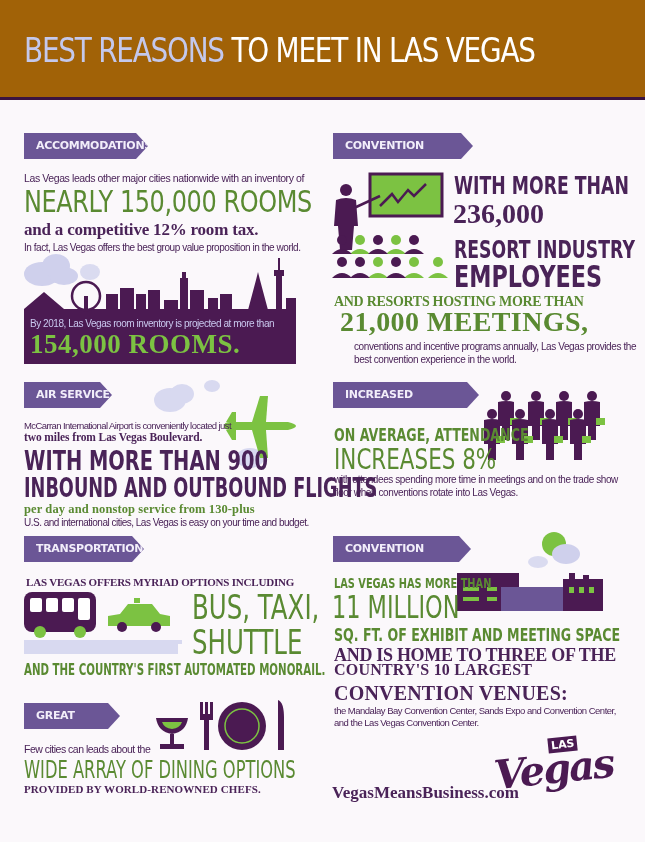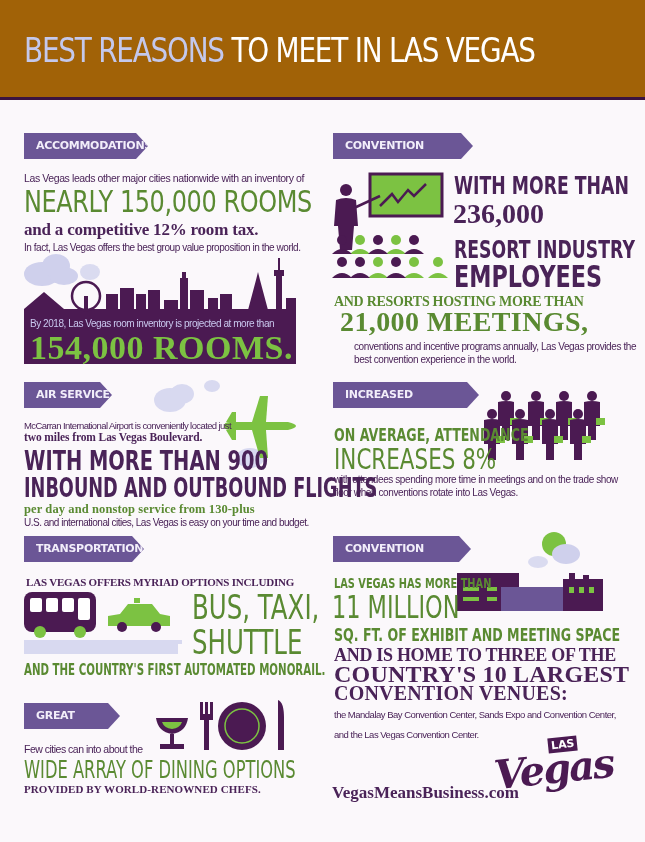--- a/index.html
+++ b/index.html
@@ -55,21 +55,21 @@
       <rect x="184" y="44" width="10" height="12"></rect>
       <rect x="196" y="40" width="12" height="16"></rect>
       <polygon points="224,56 232,26 234,18 236,26 244,56"></polygon>
       <rect x="252" y="20" width="6" height="36"></rect>
       <rect x="250" y="16" width="10" height="6"></rect>
       <rect x="254" y="4" width="2" height="12"></rect>
       <rect x="262" y="44" width="10" height="12"></rect>
     </g>
   </svg>
   <div class="abs" style="left:30px;top:318px;color:#c9c8ee;font-size:10px;letter-spacing:-0.45px;white-space:nowrap">By 2018, Las Vegas room inventory is projected at more than</div>
-  <div class="abs wide lgreen" style="left:30px;top:329px;font-size:34px;letter-spacing:0.5px;white-space:nowrap">154,000 ROOMS.</div>
+  <div class="abs wide lgreen" style="left:30px;top:329px;font-size:27px;letter-spacing:0.5px;white-space:nowrap">154,000 ROOMS.</div>
 </section>
 
 <section>
   <div class="tag" style="left:333px;top:133px;width:140px">CONVENTION SERVICES</div>
   <svg class="abs" style="left:332px;top:170px" width="118" height="115" viewBox="0 0 118 115">
     <rect x="38" y="4" width="72" height="42" fill="#7cc242" stroke="#4b1a52" stroke-width="3"></rect>
     <polyline points="48,36 60,24 66,32 76,20 82,26 94,14" fill="none" stroke="#4b1a52" stroke-width="2.5"></polyline>
     <line x1="22" y1="38" x2="48" y2="26" stroke="#4b1a52" stroke-width="2.5"></line>
     <circle cx="14" cy="20" r="6" fill="#4b1a52"></circle>
     <path d="M4 30 Q14 26 24 30 L26 56 L22 56 L20 80 L8 80 L6 56 L2 56 Z" fill="#4b1a52"></path>
@@ -220,23 +220,23 @@
     <rect x="30" y="14" width="10" height="4" fill="#7cc242"></rect>
     <rect x="30" y="24" width="10" height="4" fill="#7cc242"></rect>
     <rect x="112" y="14" width="5" height="6" fill="#7cc242"></rect>
     <rect x="122" y="14" width="5" height="6" fill="#7cc242"></rect>
     <rect x="132" y="14" width="5" height="6" fill="#7cc242"></rect>
   </svg>
   <div class="abs green" style="left:334px;top:575px;font-family:'DejaVu Sans',sans-serif;font-weight:bold;font-size:14px;white-space:nowrap;transform:scaleX(0.7);transform-origin:left top">LAS VEGAS HAS MORE THAN</div>
   <div class="abs green" style="left:332px;top:588px;font-family:'DejaVu Sans',sans-serif;font-size:32px;white-space:nowrap;transform:scaleX(0.7);transform-origin:left top">11 MILLION</div>
   <div class="abs green" style="left:334px;top:624px;font-family:'DejaVu Sans',sans-serif;font-weight:bold;font-size:18px;white-space:nowrap;transform:scaleX(0.7);transform-origin:left top">SQ. FT. OF EXHIBIT AND MEETING SPACE</div>
   <div class="abs wide purple" style="left:334px;top:645px;font-size:18px;white-space:nowrap;letter-spacing:-0.3px">AND IS HOME TO THREE OF THE</div>
-  <div class="abs wide purple" style="left:334px;top:661px;font-size:24px;white-space:nowrap;letter-spacing:0.2px">COUNTRY'S 10 LARGEST</div>
+  <div class="abs wide purple" style="left:334px;top:661px;font-size:16px;white-space:nowrap;letter-spacing:0.2px">COUNTRY'S 10 LARGEST</div>
   <div class="abs wide purple" style="left:334px;top:682px;font-size:20px;white-space:nowrap;letter-spacing:0.2px">CONVENTION VENUES:</div>
-  <div class="abs small" style="left:334px;top:705px;width:290px;font-size:9.5px;line-height:20px;letter-spacing:-0.5px">the Mandalay Bay Convention Center, Sands Expo and Convention Center, and the Las Vegas Convention Center.</div>
+  <div class="abs small" style="left:334px;top:705px;width:290px;font-size:9.5px;line-height:12px;letter-spacing:-0.5px">the Mandalay Bay Convention Center, Sands Expo and Convention Center, and the Las Vegas Convention Center.</div>
 </section>
 
 <section>
   <div class="tag" style="left:24px;top:703px;width:96px">GREAT DINING</div>
   <svg class="abs" style="left:154px;top:698px" width="136" height="56" viewBox="0 0 136 56">
     <g>
       <path d="M2 20 L34 20 Q32 34 18 36 Q4 34 2 20 Z" fill="#4b1a52"></path>
       <path d="M8 24 L28 24 Q26 30 18 31 Q10 30 8 24 Z" fill="#7cc242"></path>
       <rect x="16" y="36" width="4" height="10" fill="#4b1a52"></rect>
       <rect x="6" y="46" width="24" height="5" fill="#4b1a52"></rect>
@@ -249,21 +249,21 @@
       <rect x="50" y="20" width="5" height="32"></rect>
     </g>
     <g>
       <circle cx="88" cy="28" r="24" fill="#4b1a52"></circle>
       <circle cx="88" cy="28" r="17" fill="none" stroke="#7cc242" stroke-width="1.5"></circle>
     </g>
     <g>
       <path d="M124 2 Q130 4 130 20 L130 52 L124 52 Z" fill="#4b1a52"></path>
     </g>
   </svg>
-  <div class="abs small" style="left:24px;top:743px;font-size:10.5px;letter-spacing:-0.5px;white-space:nowrap">Few cities can into about the</div>
+  <div class="abs small" style="left:24px;top:743px;font-size:10.5px;letter-spacing:-0.5px;white-space:nowrap">Few cities can leads about the</div>
   <div class="abs green" style="left:24px;top:755px;font-family:'DejaVu Sans',sans-serif;font-size:25px;white-space:nowrap;transform:scaleX(0.652);transform-origin:left top">WIDE ARRAY OF DINING OPTIONS</div>
   <div class="abs wide purple" style="left:24px;top:783px;font-size:11px;white-space:nowrap;letter-spacing:0.1px">PROVIDED BY WORLD-RENOWNED CHEFS.</div>
 </section>
 
 <a class="abs wide purple" style="left:332px;top:783px;font-size:17px;white-space:nowrap;text-decoration:none;color:#4a2358">VegasMeansBusiness.com</a>
 <div class="abs" style="left:486px;top:735px;width:116px;height:70px">
   <div class="abs" style="left:62px;top:2px;background:#4b1a52;color:#fff;font-family:'DejaVu Sans',sans-serif;font-weight:bold;font-size:11px;padding:1px 3px;transform:rotate(-6deg)">LAS</div>
   <div class="abs" style="left:8px;top:10px;font-family:'DejaVu Serif',serif;font-style:italic;font-weight:bold;font-size:40px;color:#4b1a52;letter-spacing:-2px;transform:rotate(-6deg)">Vegas</div>
 </div>
 

